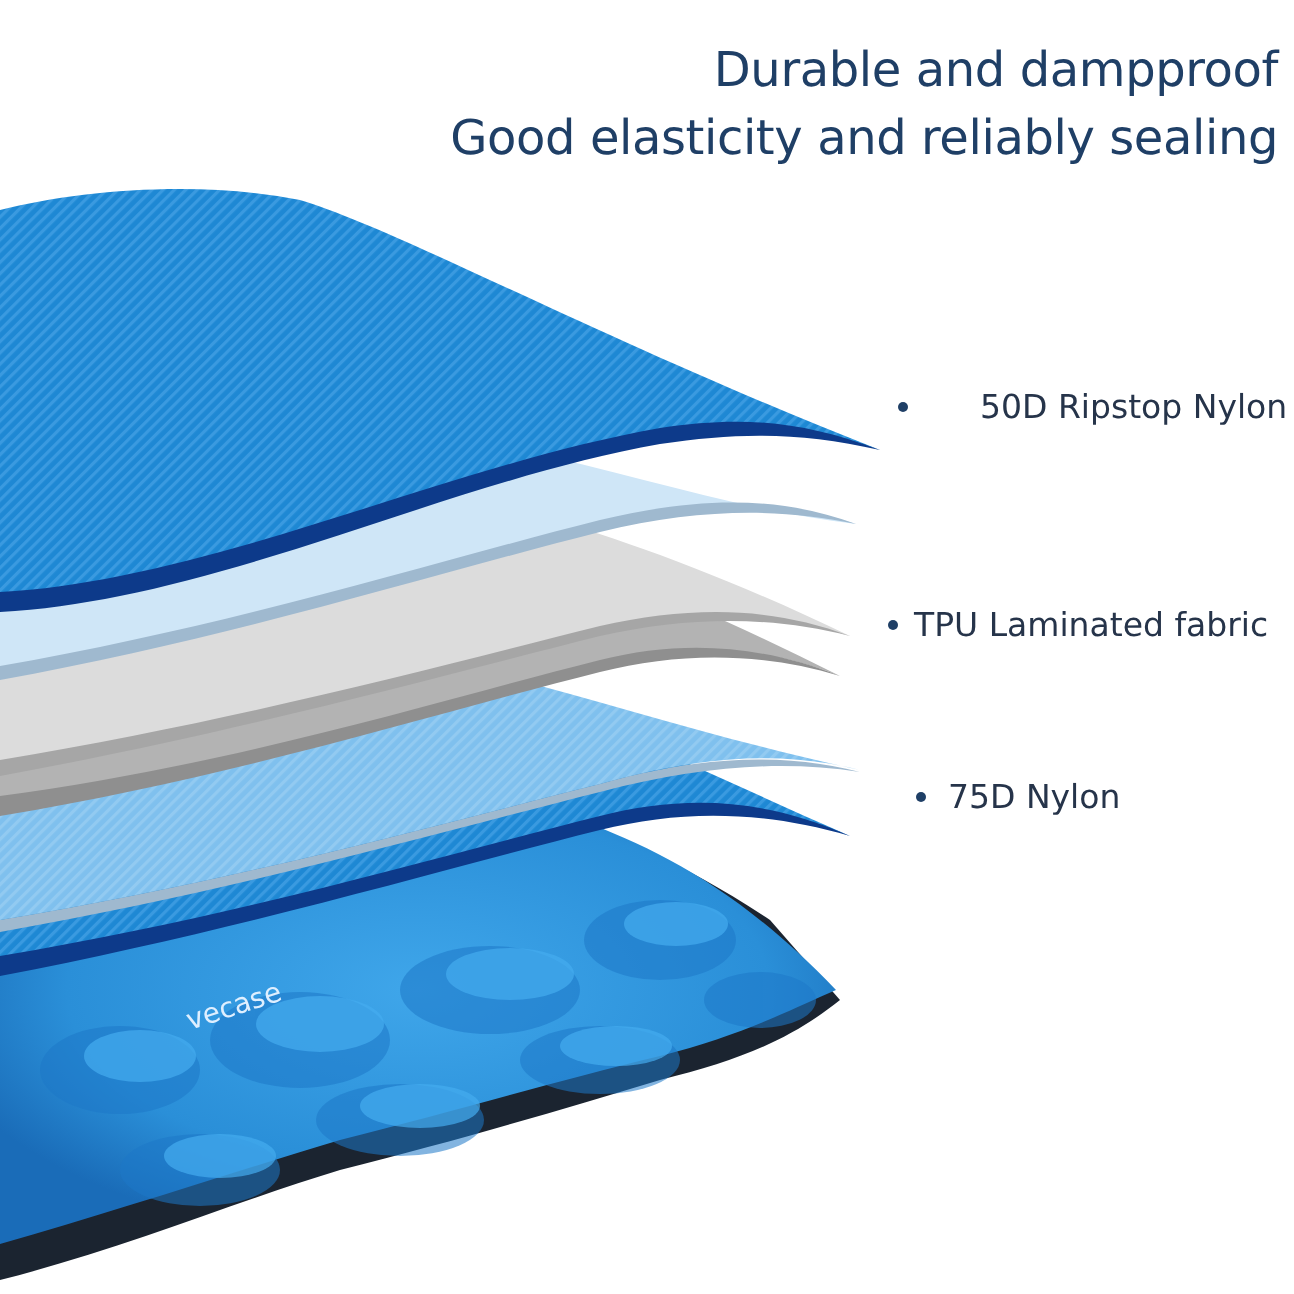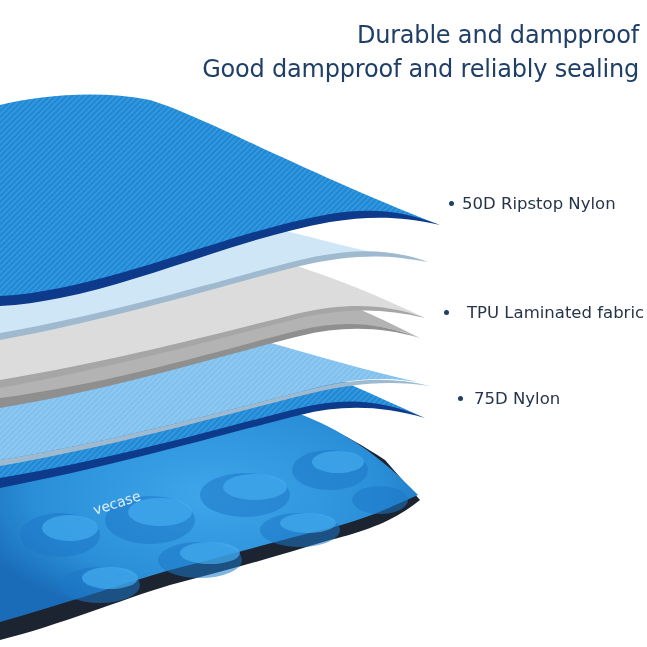--- a/index.html
+++ b/index.html
@@ -6,22 +6,22 @@
     body { width: 647px; height: 647px; position: relative; overflow: hidden;
            font-family: "DejaVu Sans", "Liberation Sans", sans-serif; }
     .headline { position: absolute; right: 8px; top: 18px; text-align: right;
                 color: #1f3f66; font-size: 24px; line-height: 34px; letter-spacing: -0.2px; }
     .headline div { white-space: nowrap; margin-left: 24px; }
     .illustration { position: absolute; left: 0; top: 0; width: 647px; height: 647px; }
     .label { position: absolute; color: #26344a; font-size: 16.5px; white-space: nowrap;
              display: flex; align-items: center; }
     .label .dot { width: 5px; height: 5px; border-radius: 50%; background: #1f3f66;
                   margin-right: 8px; display: inline-block; }
-    .label-1 { left: 449px; top: 194px; }
-    .label-2 { left: 444px; top: 303px; gap: 10px; }
+    .label-1 { left: 449px; top: 194px; gap: 28px; }
+    .label-2 { left: 444px; top: 303px; }
     .label-3 { left: 458px; top: 389px; }
     .label-3 .dot { margin-right: 11px; }
   </style>
 </head>
 <body>
 
 <svg class="illustration" viewBox="0 0 647 647" xmlns="http://www.w3.org/2000/svg">
   <defs>
     <pattern id="stripes" width="4" height="4" patternUnits="userSpaceOnUse" patternTransform="rotate(45)">
       <rect width="4" height="4" fill="#1e88d4"></rect>
@@ -83,21 +83,21 @@
   </g>
 
   <g>
     <path d="M0,105 C40,95 100,90 150,100 C200,115 300,170 440,225 C400,212 370,210 330,216 C240,232 150,272 60,290 C40,294 20,297 0,298 Z" fill="url(#stripes)"></path>
     <path d="M0,296 C20,295 40,292 60,288 C150,270 240,230 330,214 C370,208 400,210 440,225 C400,216 370,216 330,222 C240,238 150,280 60,298 C40,302 20,305 0,306 Z" fill="#0d3a8a"></path>
   </g>
 </svg>
 
 <div class="headline">
   <div>Durable and dampproof</div>
-  <div>Good dampproof and reliably sealing</div>
+  <div>Good elasticity and reliably sealing</div>
 </div>
 
 <div class="label label-1">
   <span class="dot"></span>
   <span>50D Ripstop Nylon</span>
 </div>
 <div class="label label-2">
   <span class="dot"></span>
   <span>TPU Laminated fabric</span>
 </div>

